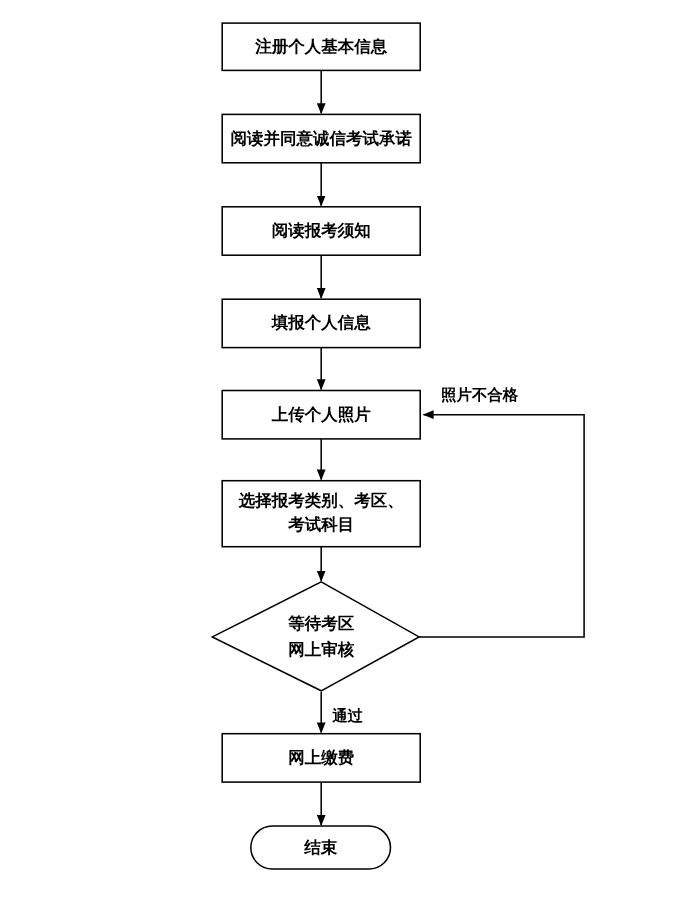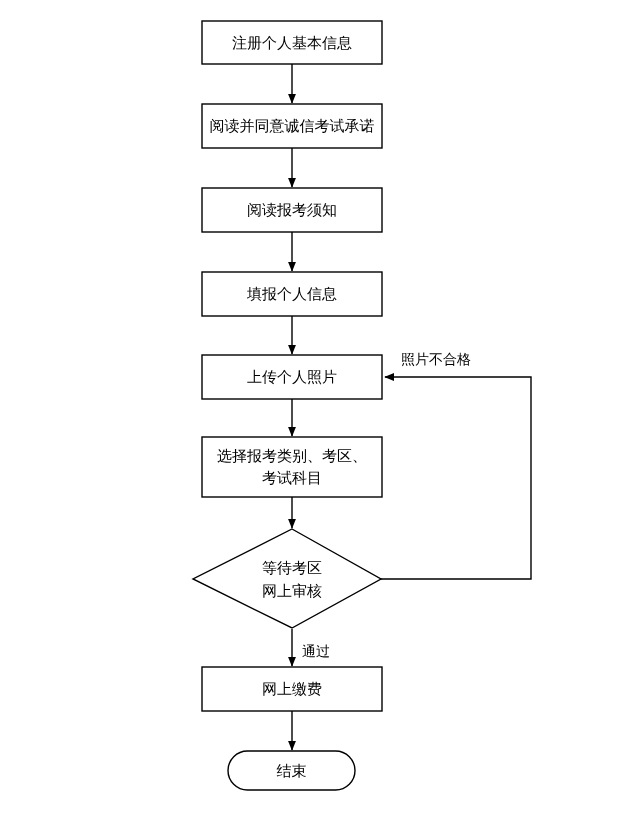--- a/index.html
+++ b/index.html
@@ -9,20 +9,21 @@
   }
   body {
     font-family: "DejaVu Sans", "Liberation Sans", sans-serif;
   }
   #canvas {
     position: relative;
     width: 632px;
     height: 824px;
     background: #ffffff;
     overflow: hidden;
+    font-weight: bold;
   }
   svg#flow {
     position: absolute;
     left: 0;
     top: 0;
     width: 632px;
     height: 824px;
   }
   .node-rect {
     fill: #ffffff;

